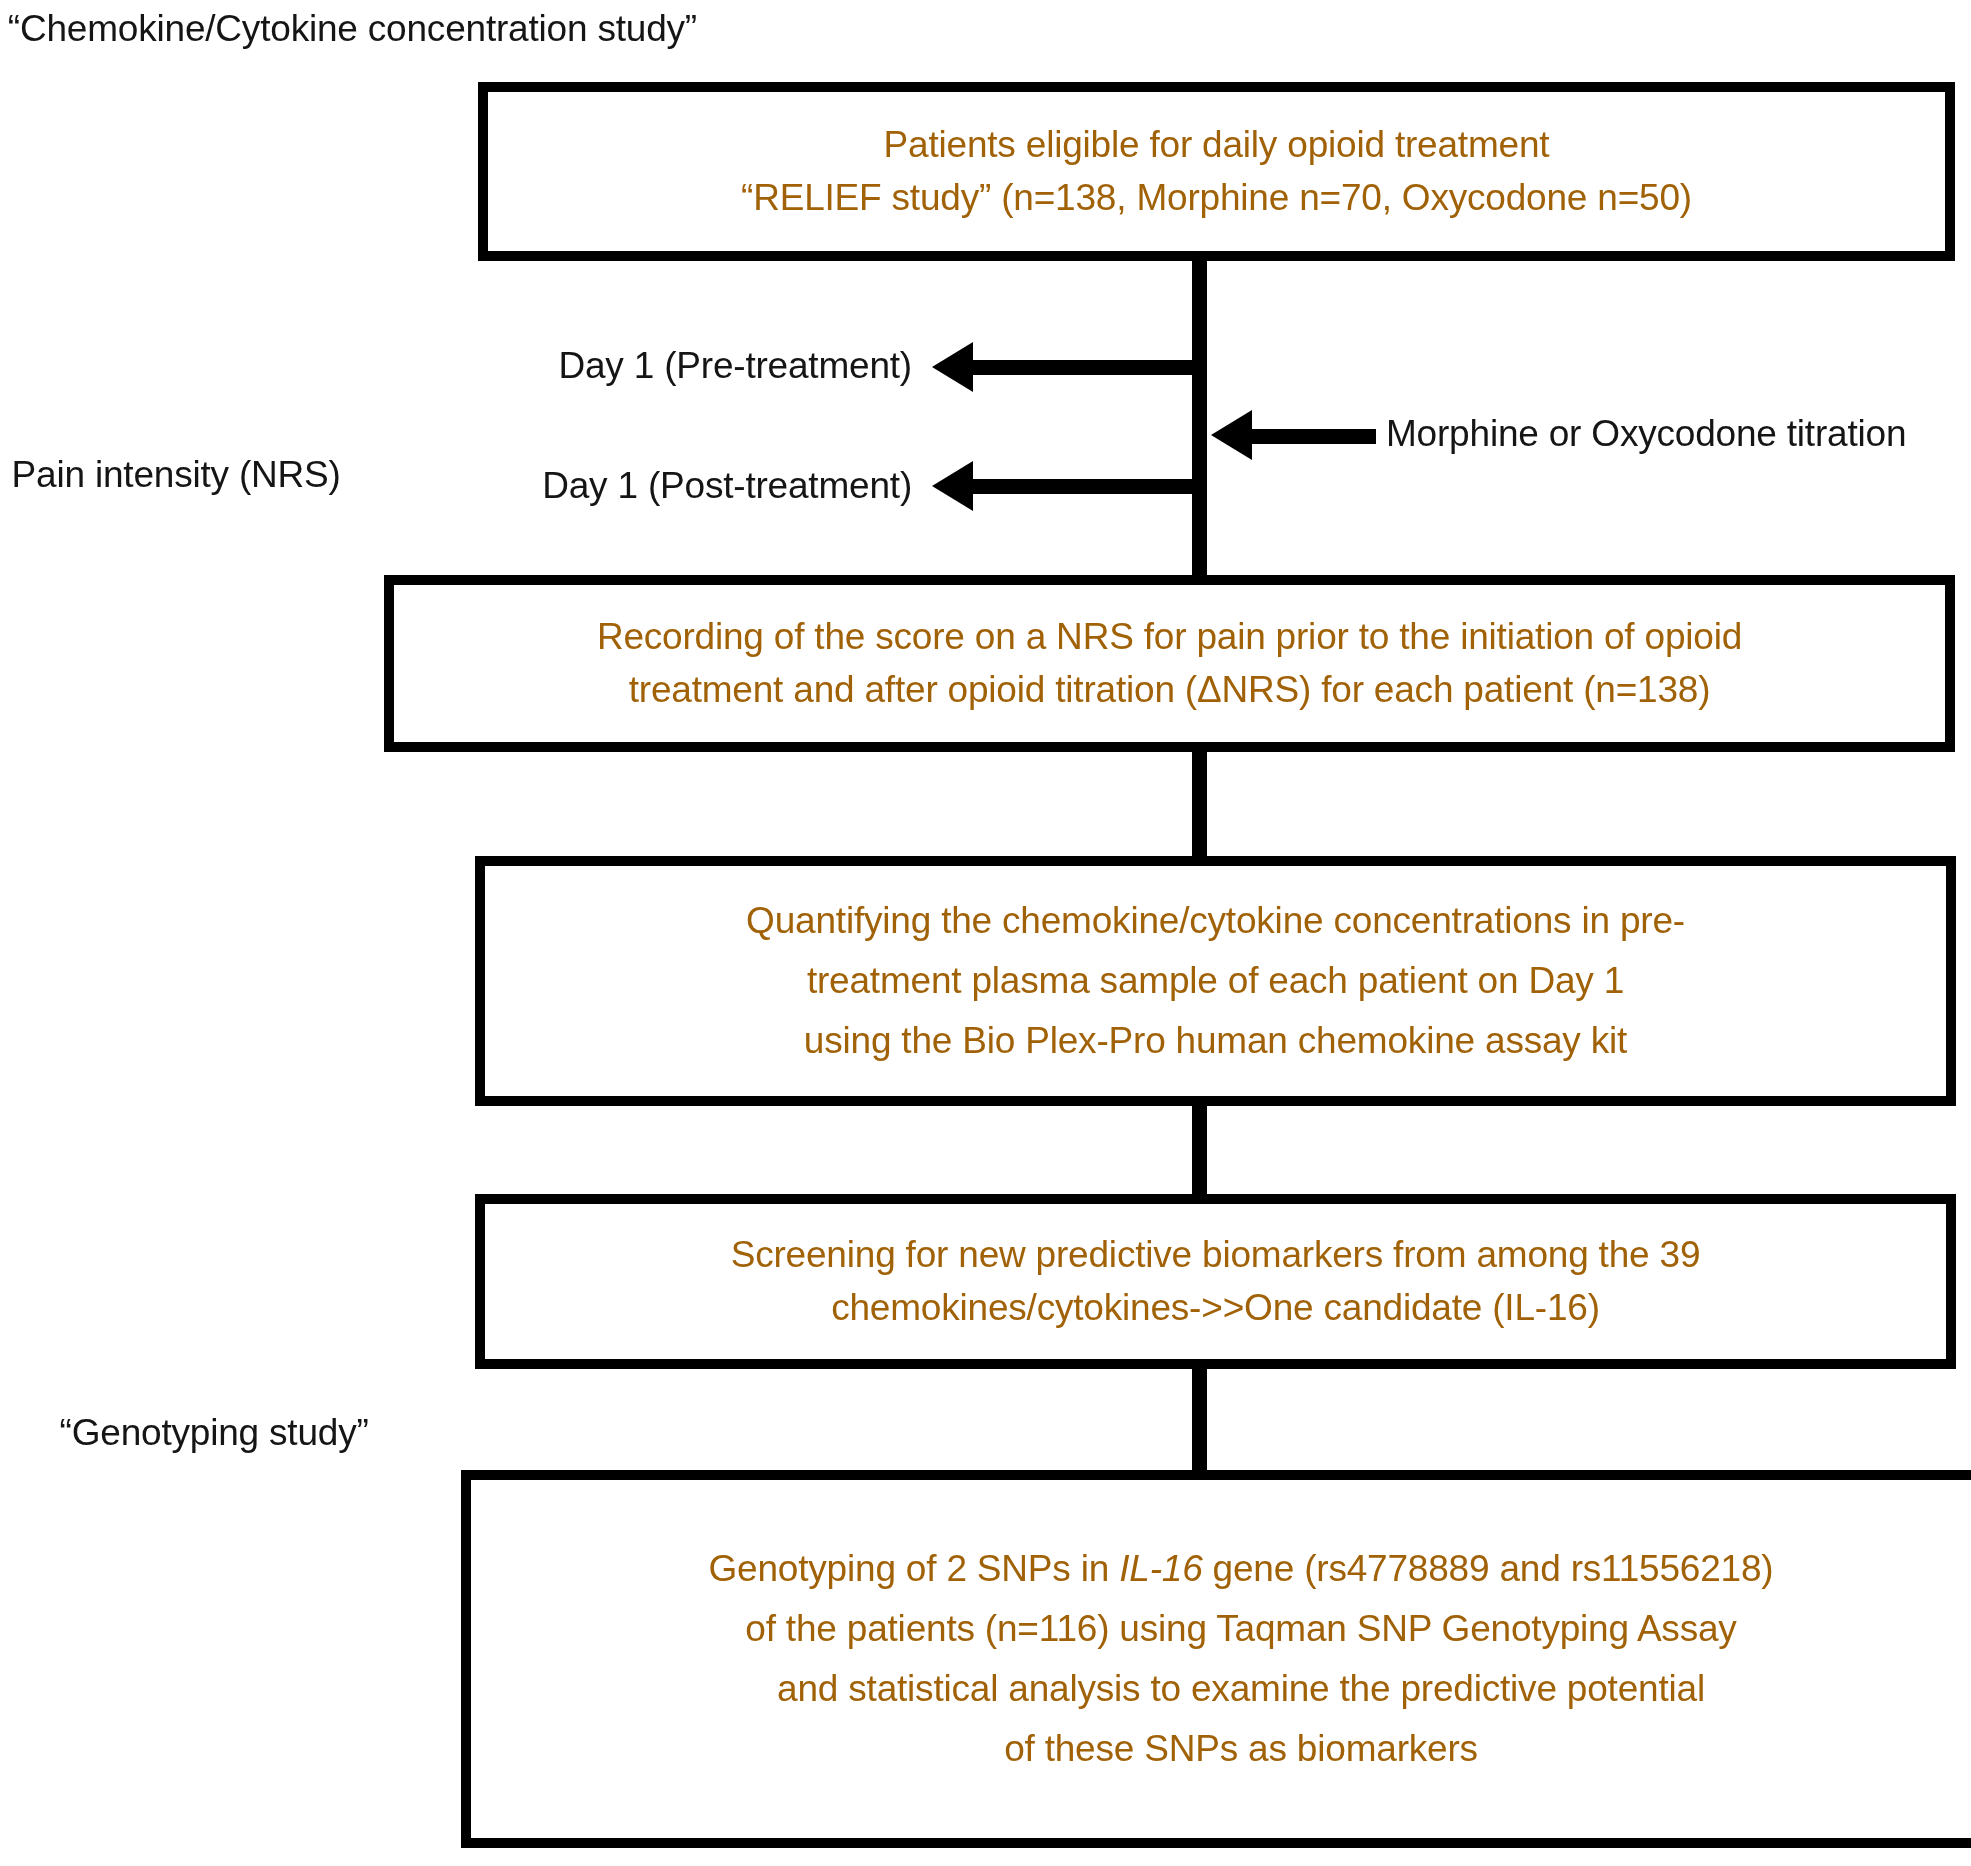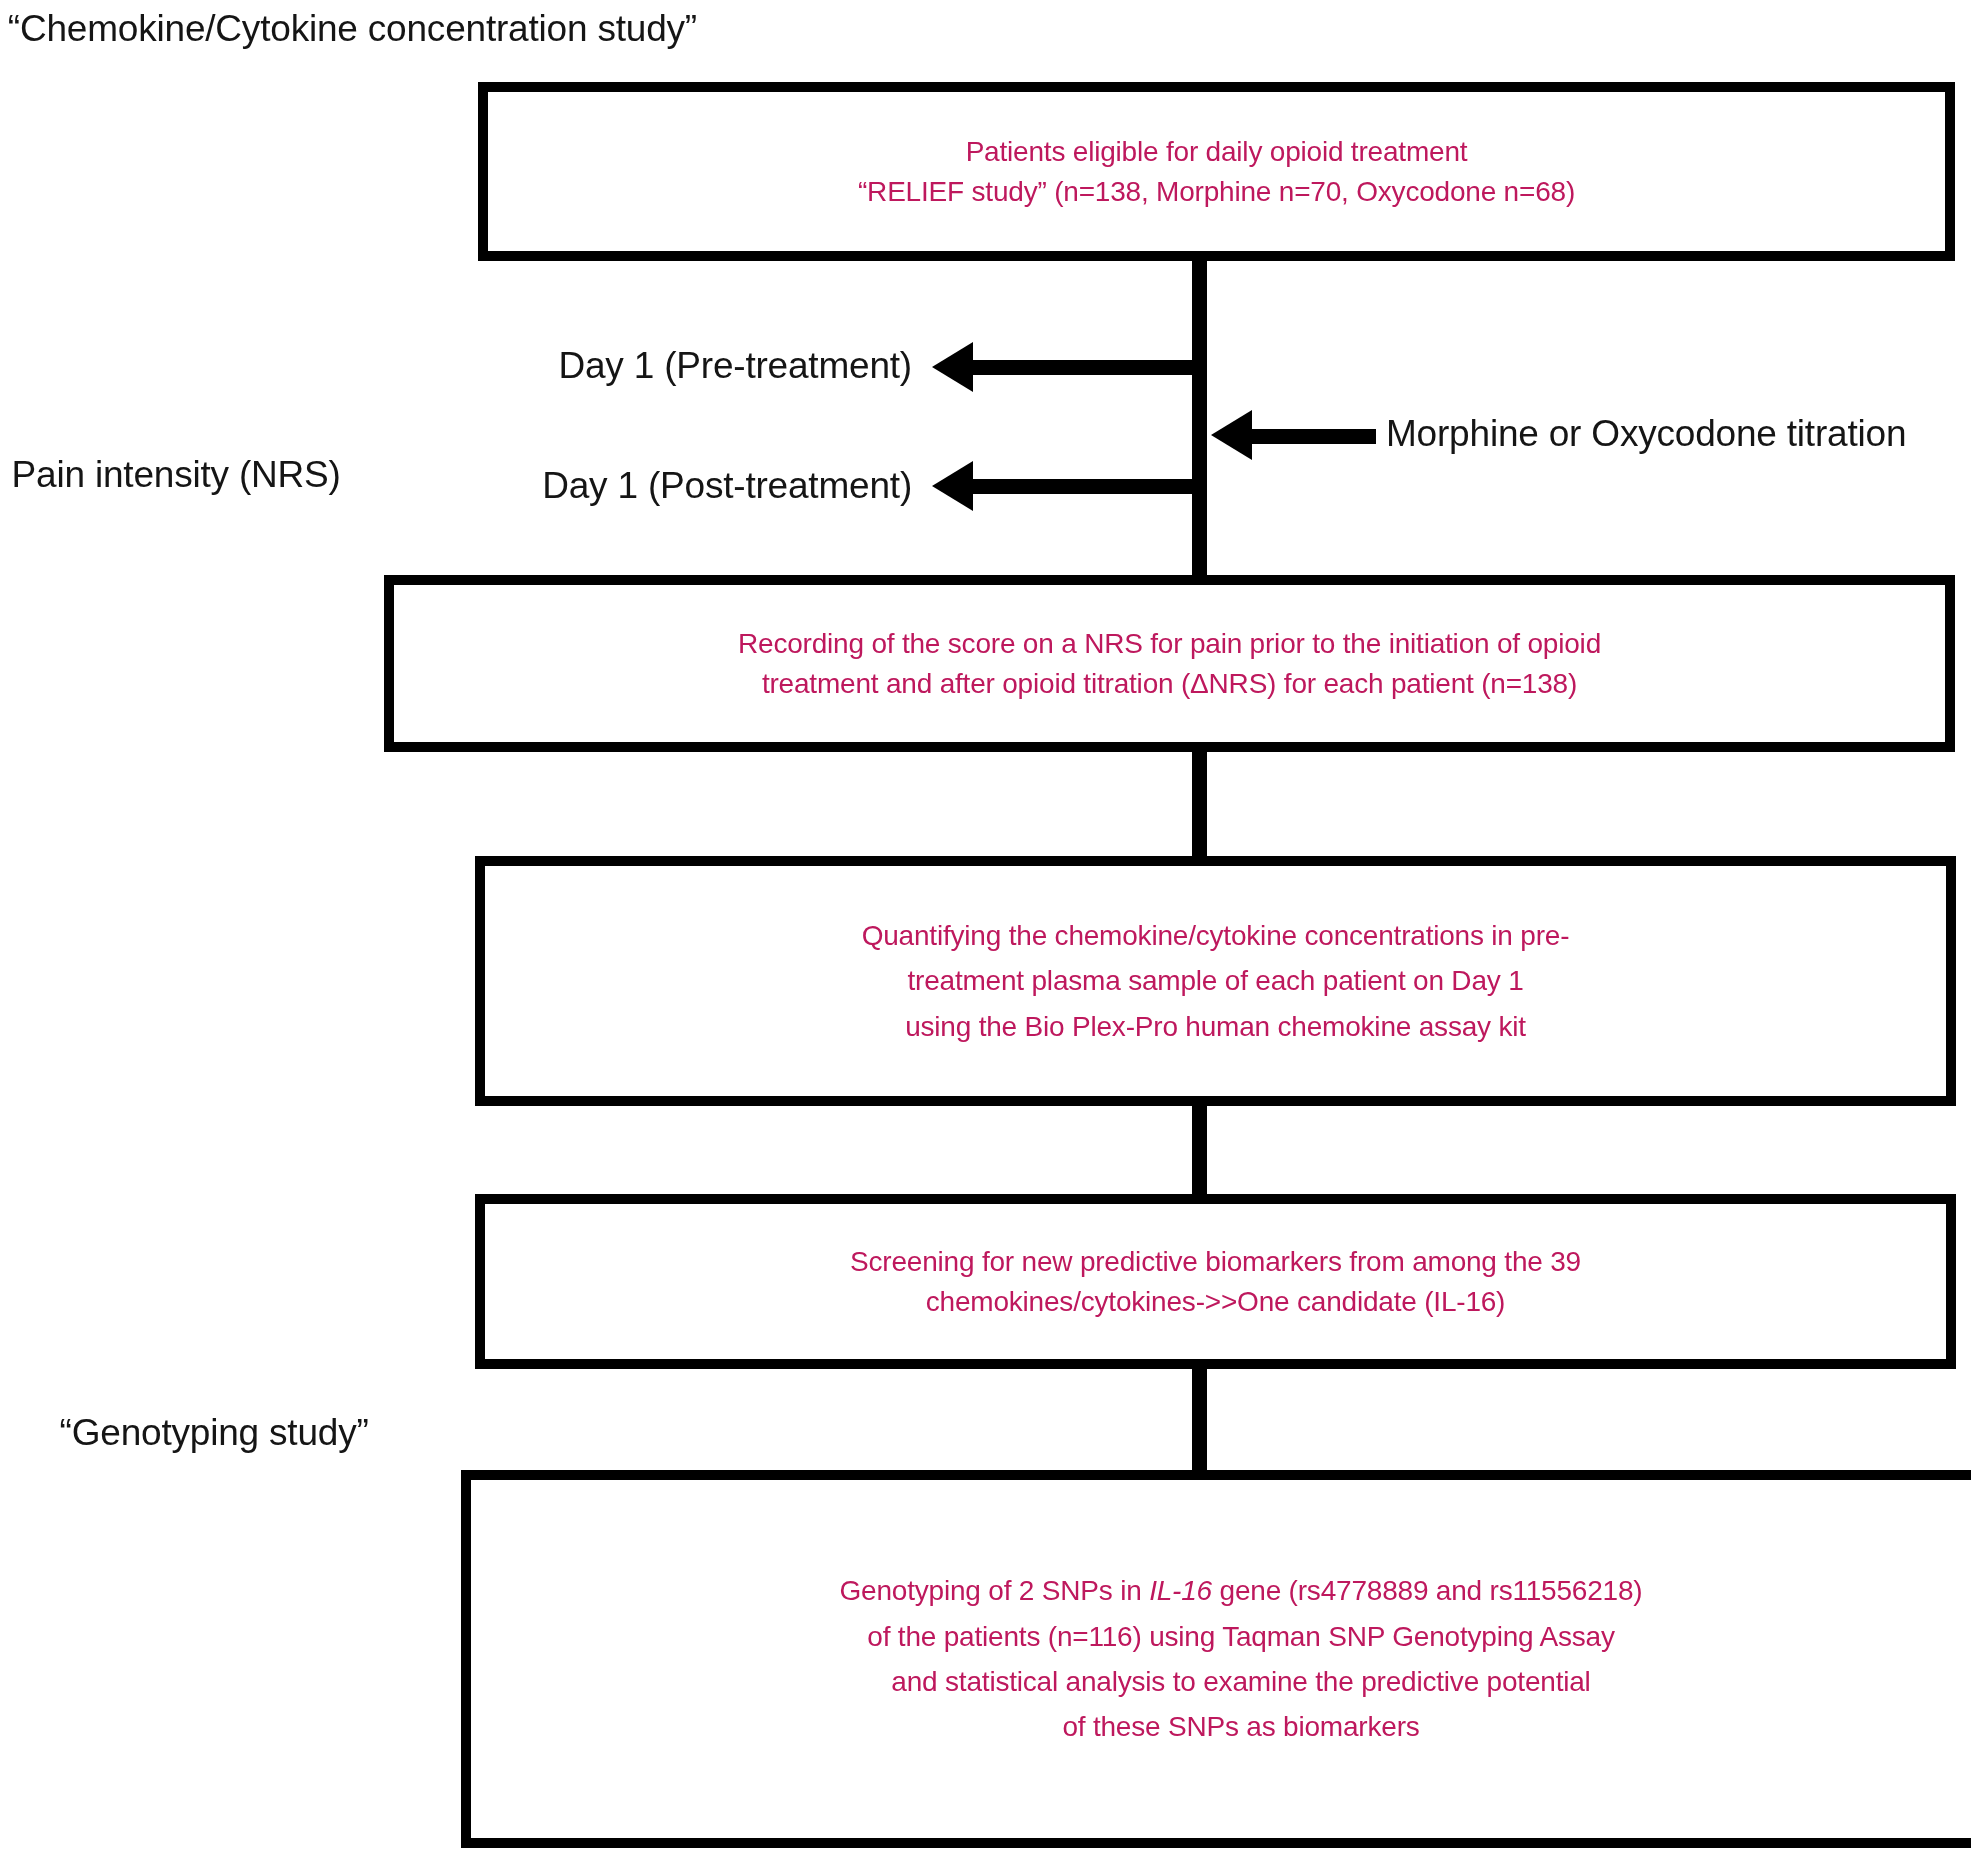--- a/index.html
+++ b/index.html
@@ -34,23 +34,23 @@
     position: absolute;
     box-sizing: border-box;
     border: 10.7px solid #000000;
     background: #ffffff;
     display: flex;
     align-items: center;
     justify-content: center;
     text-align: center;
   }
   .box-text {
-    font-size: 28px;
+    font-size: 37px;
     line-height: 1.42;
-    color: #be185d;
+    color: #a16207;
     padding: 0 25px;
     letter-spacing: -0.2px;
   }
   .box-text.wide-leading {
     line-height: 1.62;
   }
   .gene {
     font-style: italic;
   }
 
@@ -89,21 +89,21 @@
 </head>
 <body>
 
 <div id="canvas">
 
   <div class="side-label" style="left:7.8px; top:7.8px;">“Chemokine/Cytokine concentration study”</div>
 
   <div class="box" style="left:478px; top:82px; width:1477px; height:179px;">
     <div class="box-text">
       <div>Patients eligible for daily opioid treatment</div>
-      <div>“RELIEF study” (n=138, Morphine n=70, Oxycodone n=68)</div>
+      <div>“RELIEF study” (n=138, Morphine n=70, Oxycodone n=50)</div>
     </div>
   </div>
 
   <div class="vline" style="left:1192px; top:257px; width:14.6px; height:322px;"></div>
 
   <div class="side-label" style="left:11.6px; top:406px;margin-top:48px;">Pain intensity (NRS)</div>
 
   <div class="hline" style="left:970px; top:360px; width:225px; height:14.6px;"></div>
   <div class="arrow-left" style="left:932px; top:342px;"></div>
   <div class="conn-label right-align" style="left:411px; top:347px; width:501px;">Day 1 (Pre-treatment)</div>

